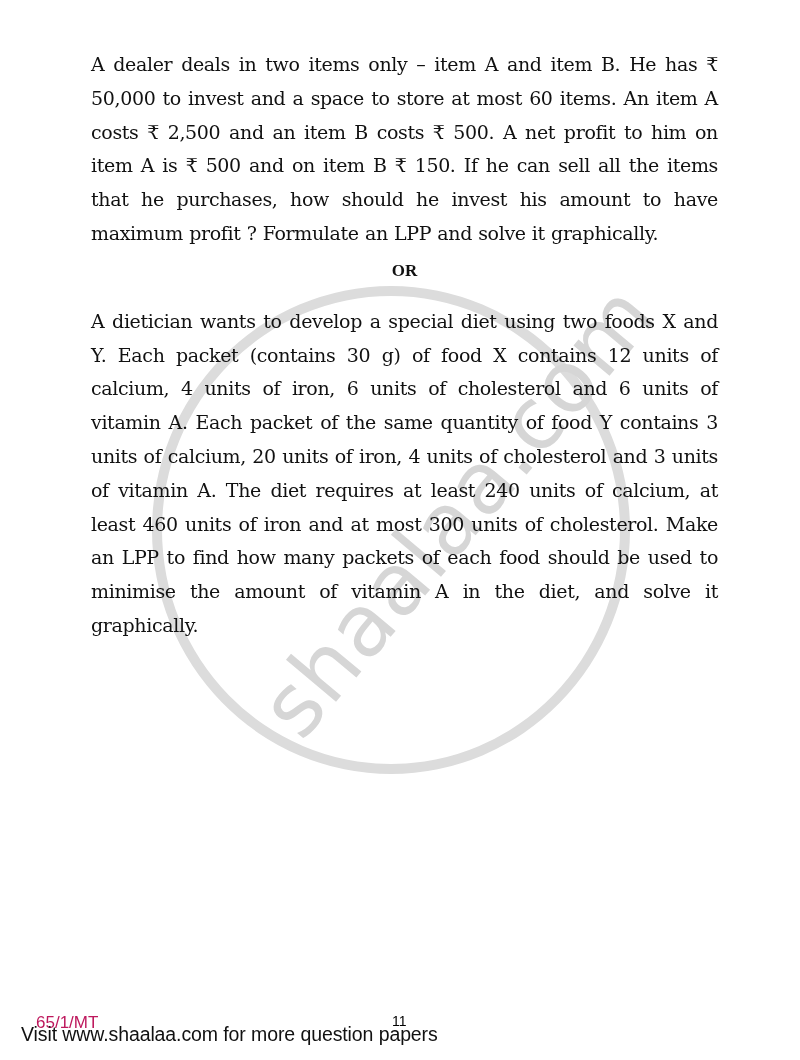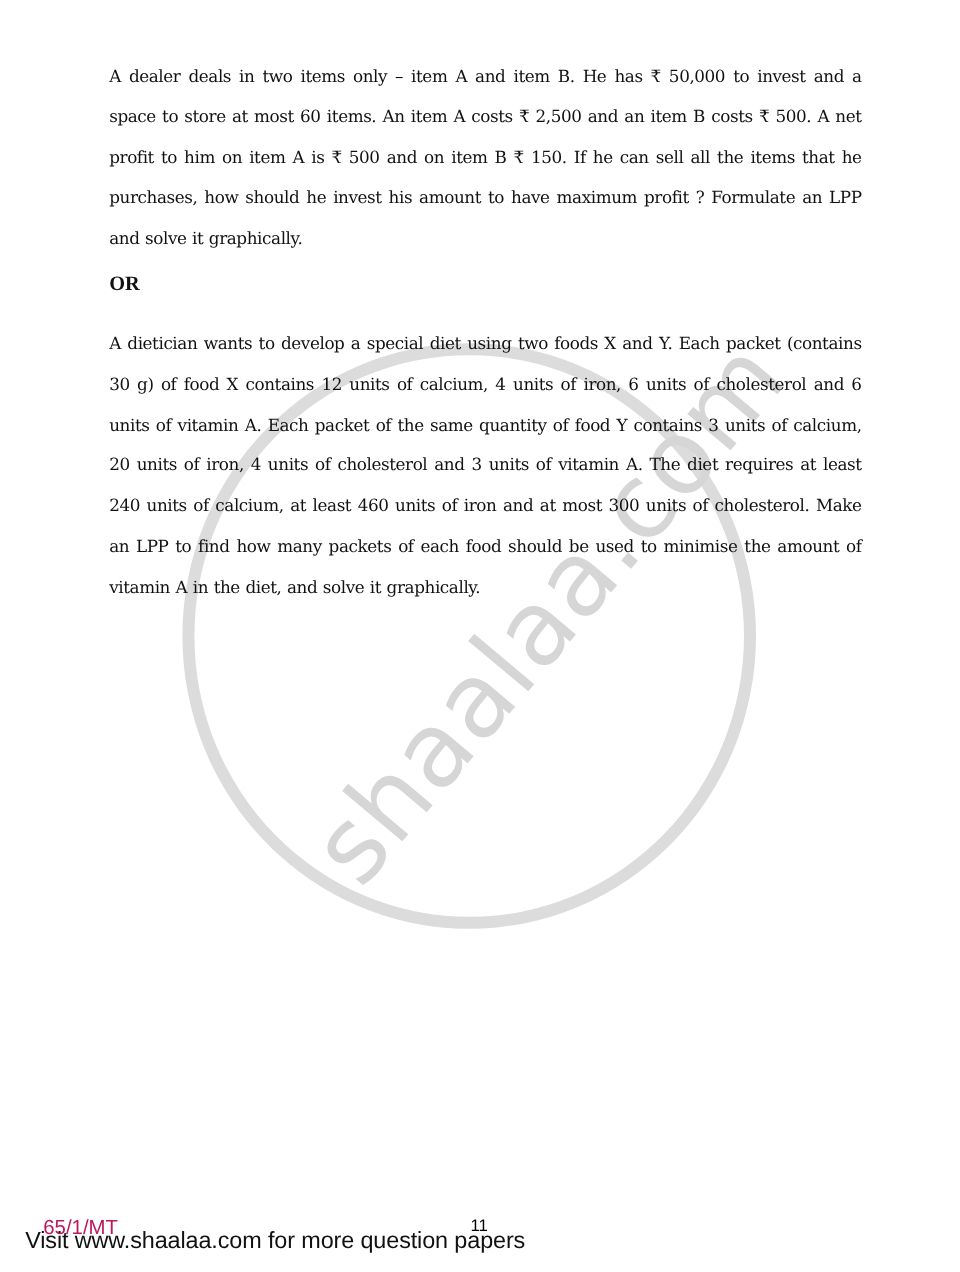--- a/index.html
+++ b/index.html
@@ -48,31 +48,31 @@
     }
     .content {
       position: absolute;
       left: 91px;
       top: 48px;
       width: 627px;
       z-index: 1;
     }
     .question-para {
       margin: 0;
-      font-size: 14px;
+      font-size: 19px;
       line-height: 33.8px;
       text-align: justify;
       text-align-last: left;
       font-family: "DejaVu Serif", "Liberation Serif", serif;
       letter-spacing: -0.35px;
       word-spacing: 0.5px;
     }
     .or-label {
       margin: 0;
-      text-align: left;
+      text-align: center;
       font-weight: bold;
       font-size: 17px;
       line-height: 33px;
       padding-top: 3px;
       padding-bottom: 18px;
       font-family: "Liberation Serif", "DejaVu Serif", serif;
     }
     .footer-code {
       position: absolute;
       left: 36px;

